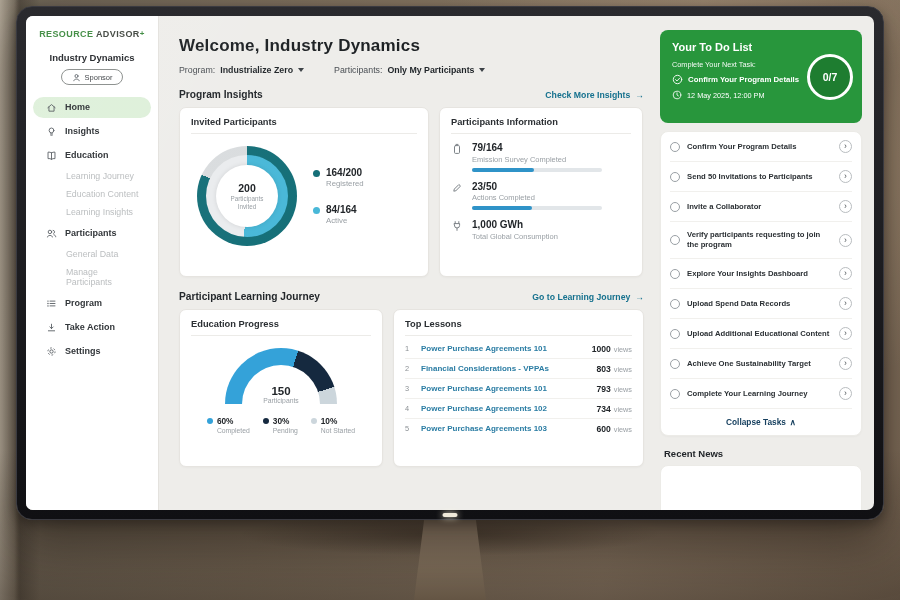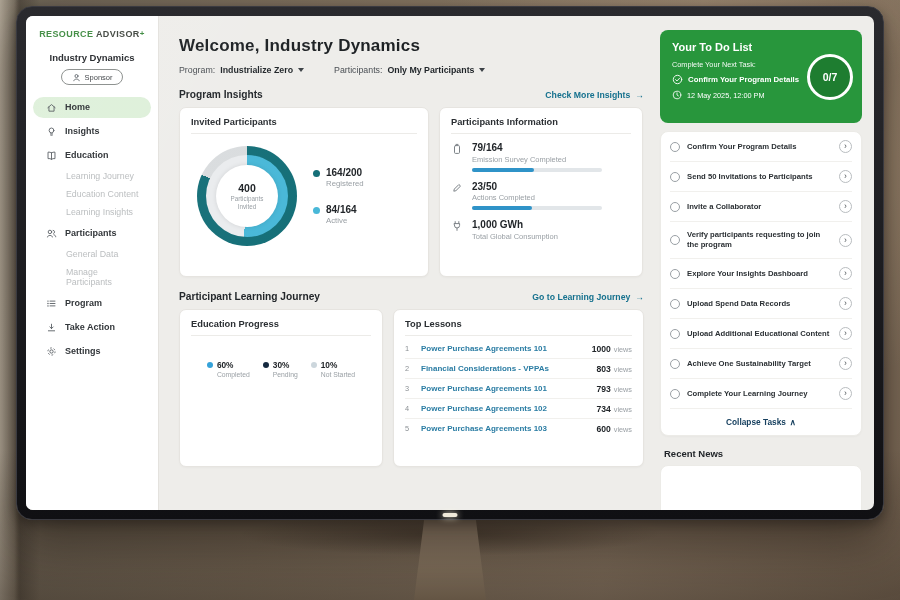--- a/index.html
+++ b/index.html
@@ -279,21 +279,21 @@
           </div>
         </div>
 
         <div class="cards-row">
 
           <section class="card invited">
             <div class="card-title">Invited Participants</div>
             <div class="invited-body">
               <div class="donut" style="--a1: 295.2deg; --a2: 184.39024390243904deg;">
                 <div class="donut-center">
-                  <div class="dc-val">400</div>
+                  <div class="dc-val">200</div>
                   <div class="dc-lab">Participants Invited</div>
                 </div>
               </div>
               <div class="legend-v">
                 <div class="leg-item">
                   <span class="leg-dot dot-teal"></span>
                   <div>
                     <div class="leg-val">164/200</div>
                     <div class="leg-lab">Registered</div>
                   </div>
@@ -364,20 +364,26 @@
             <span>Go to Learning Journey</span>
             <span>→</span>
           </div>
         </div>
 
         <div class="cards-row">
 
           <section class="card edu">
             <div class="card-title">Education Progress</div>
             <div class="gauge-wrap">
+              <div class="gauge" style="--g1: 108deg; --g2: 162deg;">
+                <div class="gauge-center">
+                  <div class="gc-val">150</div>
+                  <div class="gc-lab">Participants</div>
+                </div>
+              </div>
               <div class="gauge-legend">
                 <div class="gl-item">
                   <span class="gl-dot gl-blue"></span>
                   <div>
                     <div class="gl-val">60%</div>
                     <div class="gl-lab">Completed</div>
                   </div>
                 </div>
                 <div class="gl-item">
                   <span class="gl-dot gl-navy"></span>

